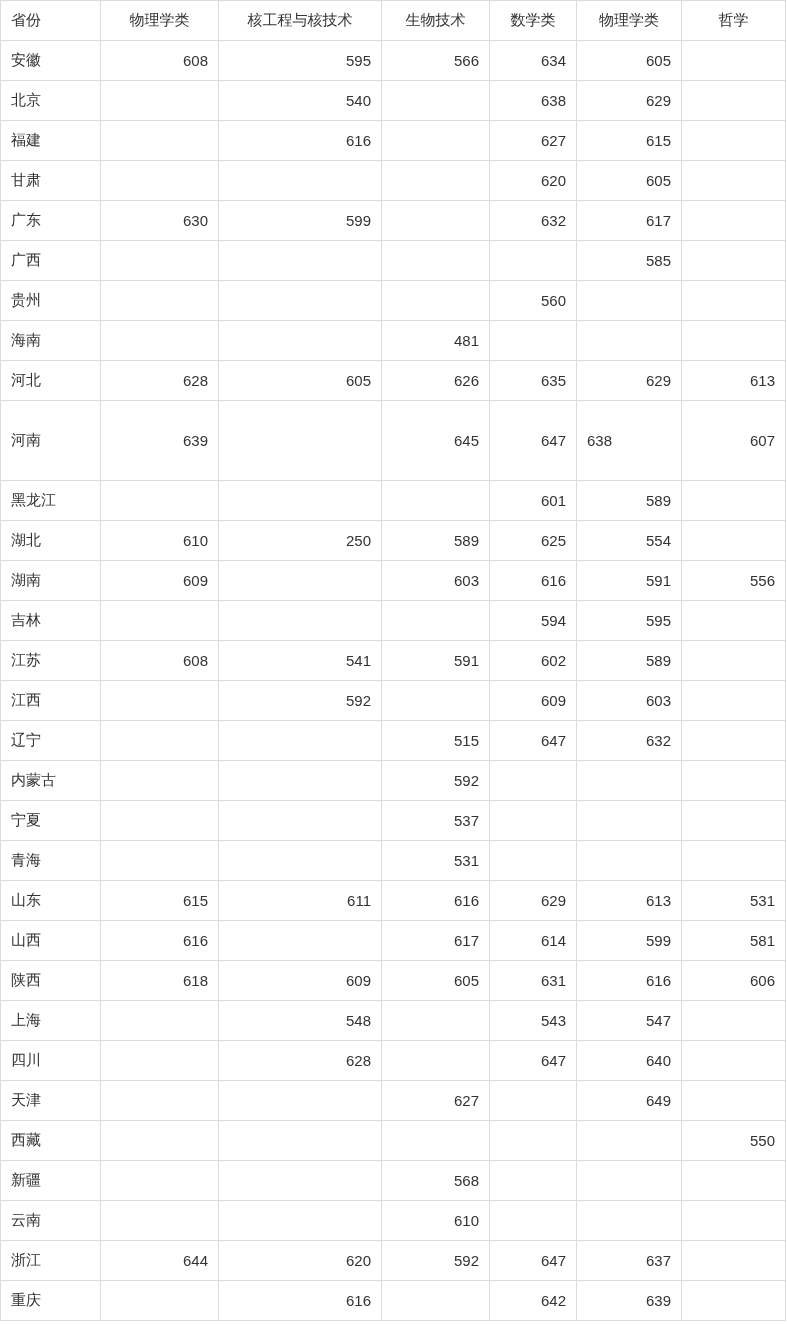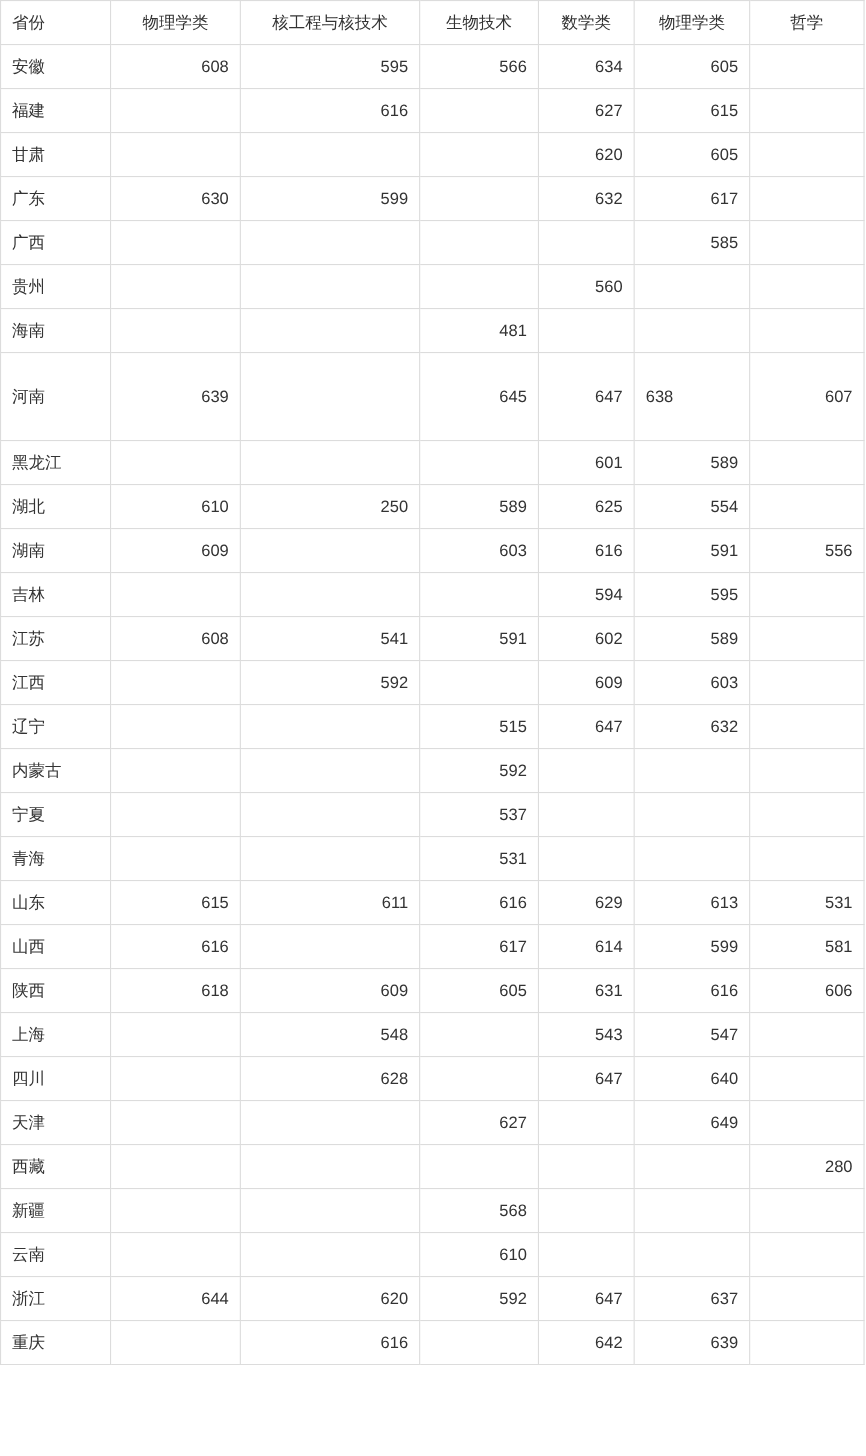--- a/index.html
+++ b/index.html
@@ -95,20 +95,29 @@
         <tr>
           <td class="province-cell">安徽</td>
           <td class="score-cell">608</td>
           <td class="score-cell">595</td>
           <td class="score-cell">566</td>
           <td class="score-cell">634</td>
           <td class="score-cell">605</td>
           <td class="score-cell"></td>
         </tr>
         <tr>
+          <td class="province-cell">北京</td>
+          <td class="score-cell"></td>
+          <td class="score-cell">540</td>
+          <td class="score-cell"></td>
+          <td class="score-cell">638</td>
+          <td class="score-cell">629</td>
+          <td class="score-cell"></td>
+        </tr>
+        <tr>
           <td class="province-cell">福建</td>
           <td class="score-cell"></td>
           <td class="score-cell">616</td>
           <td class="score-cell"></td>
           <td class="score-cell">627</td>
           <td class="score-cell">615</td>
           <td class="score-cell"></td>
         </tr>
         <tr>
           <td class="province-cell">甘肃</td>
@@ -147,20 +156,29 @@
           <td class="score-cell"></td>
         </tr>
         <tr>
           <td class="province-cell">海南</td>
           <td class="score-cell"></td>
           <td class="score-cell"></td>
           <td class="score-cell">481</td>
           <td class="score-cell"></td>
           <td class="score-cell"></td>
           <td class="score-cell"></td>
+        </tr>
+        <tr>
+          <td class="province-cell">河北</td>
+          <td class="score-cell">628</td>
+          <td class="score-cell">605</td>
+          <td class="score-cell">626</td>
+          <td class="score-cell">635</td>
+          <td class="score-cell">629</td>
+          <td class="score-cell">613</td>
         </tr>
         <tr class="tall">
           <td class="province-cell">河南</td>
           <td class="score-cell">639</td>
           <td class="score-cell"></td>
           <td class="score-cell">645</td>
           <td class="score-cell">647</td>
           <td class="score-cell align-left">638</td>
           <td class="score-cell">607</td>
         </tr>
@@ -308,21 +326,21 @@
           <td class="score-cell">649</td>
           <td class="score-cell"></td>
         </tr>
         <tr>
           <td class="province-cell">西藏</td>
           <td class="score-cell"></td>
           <td class="score-cell"></td>
           <td class="score-cell"></td>
           <td class="score-cell"></td>
           <td class="score-cell"></td>
-          <td class="score-cell">280</td>
+          <td class="score-cell">550</td>
         </tr>
         <tr>
           <td class="province-cell">新疆</td>
           <td class="score-cell"></td>
           <td class="score-cell"></td>
           <td class="score-cell">568</td>
           <td class="score-cell"></td>
           <td class="score-cell"></td>
           <td class="score-cell"></td>
         </tr>

